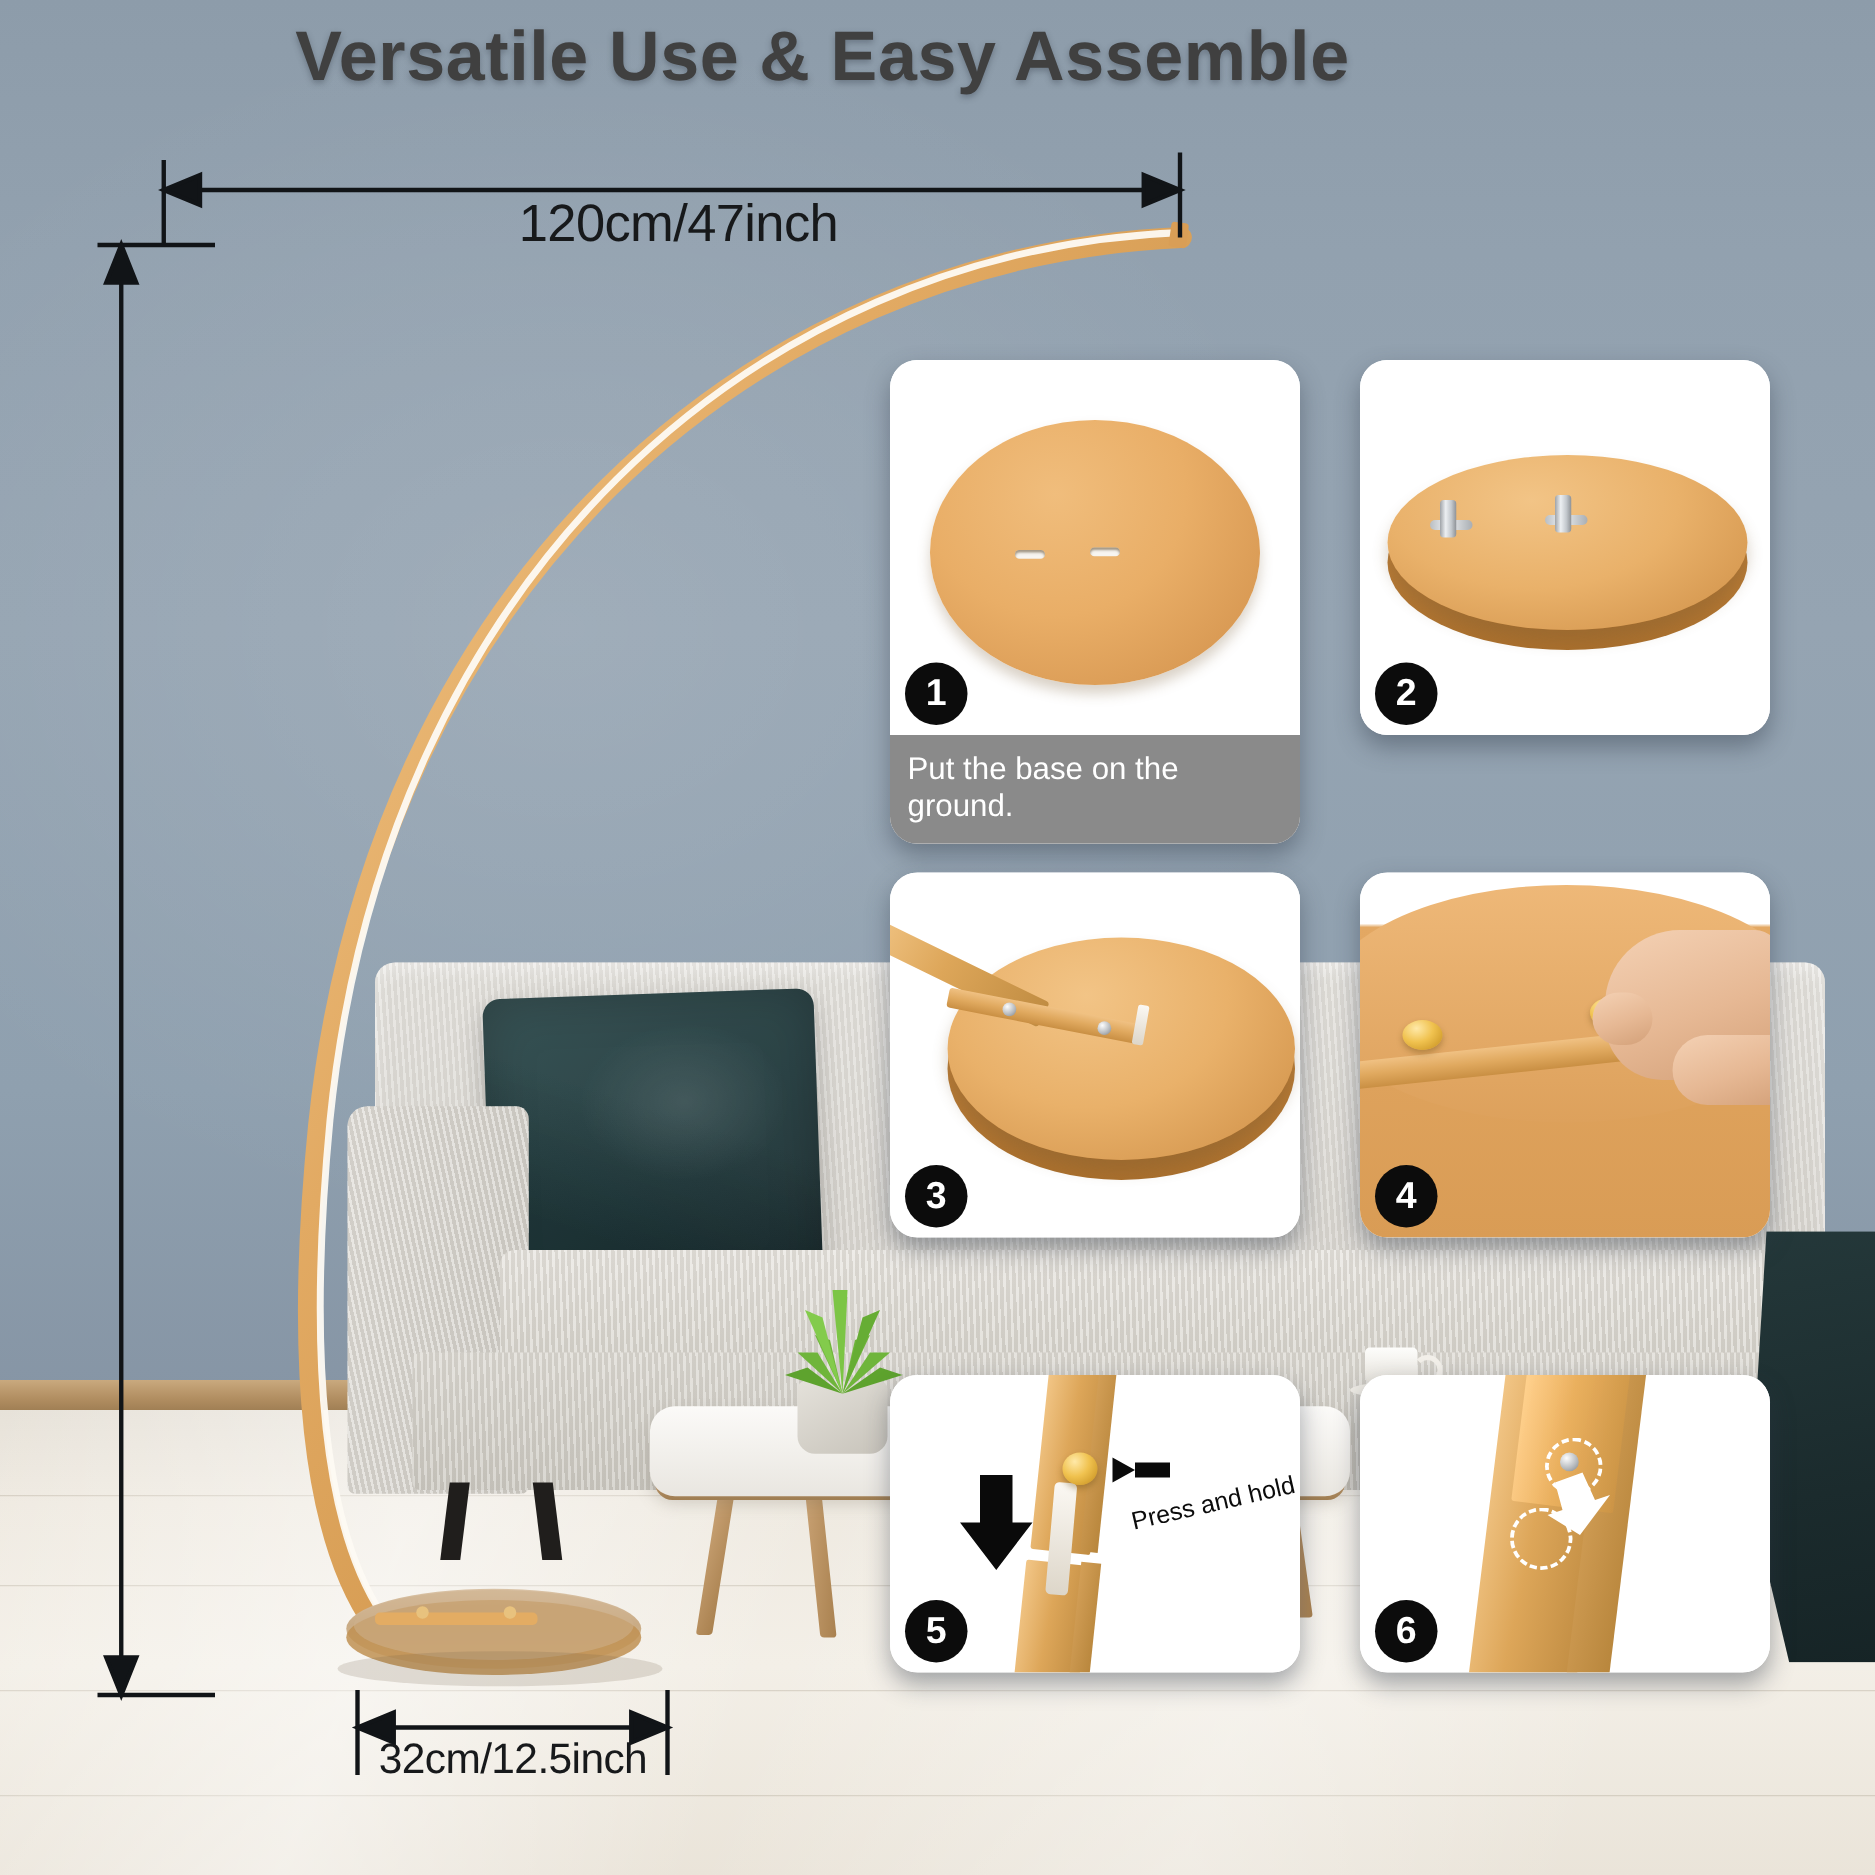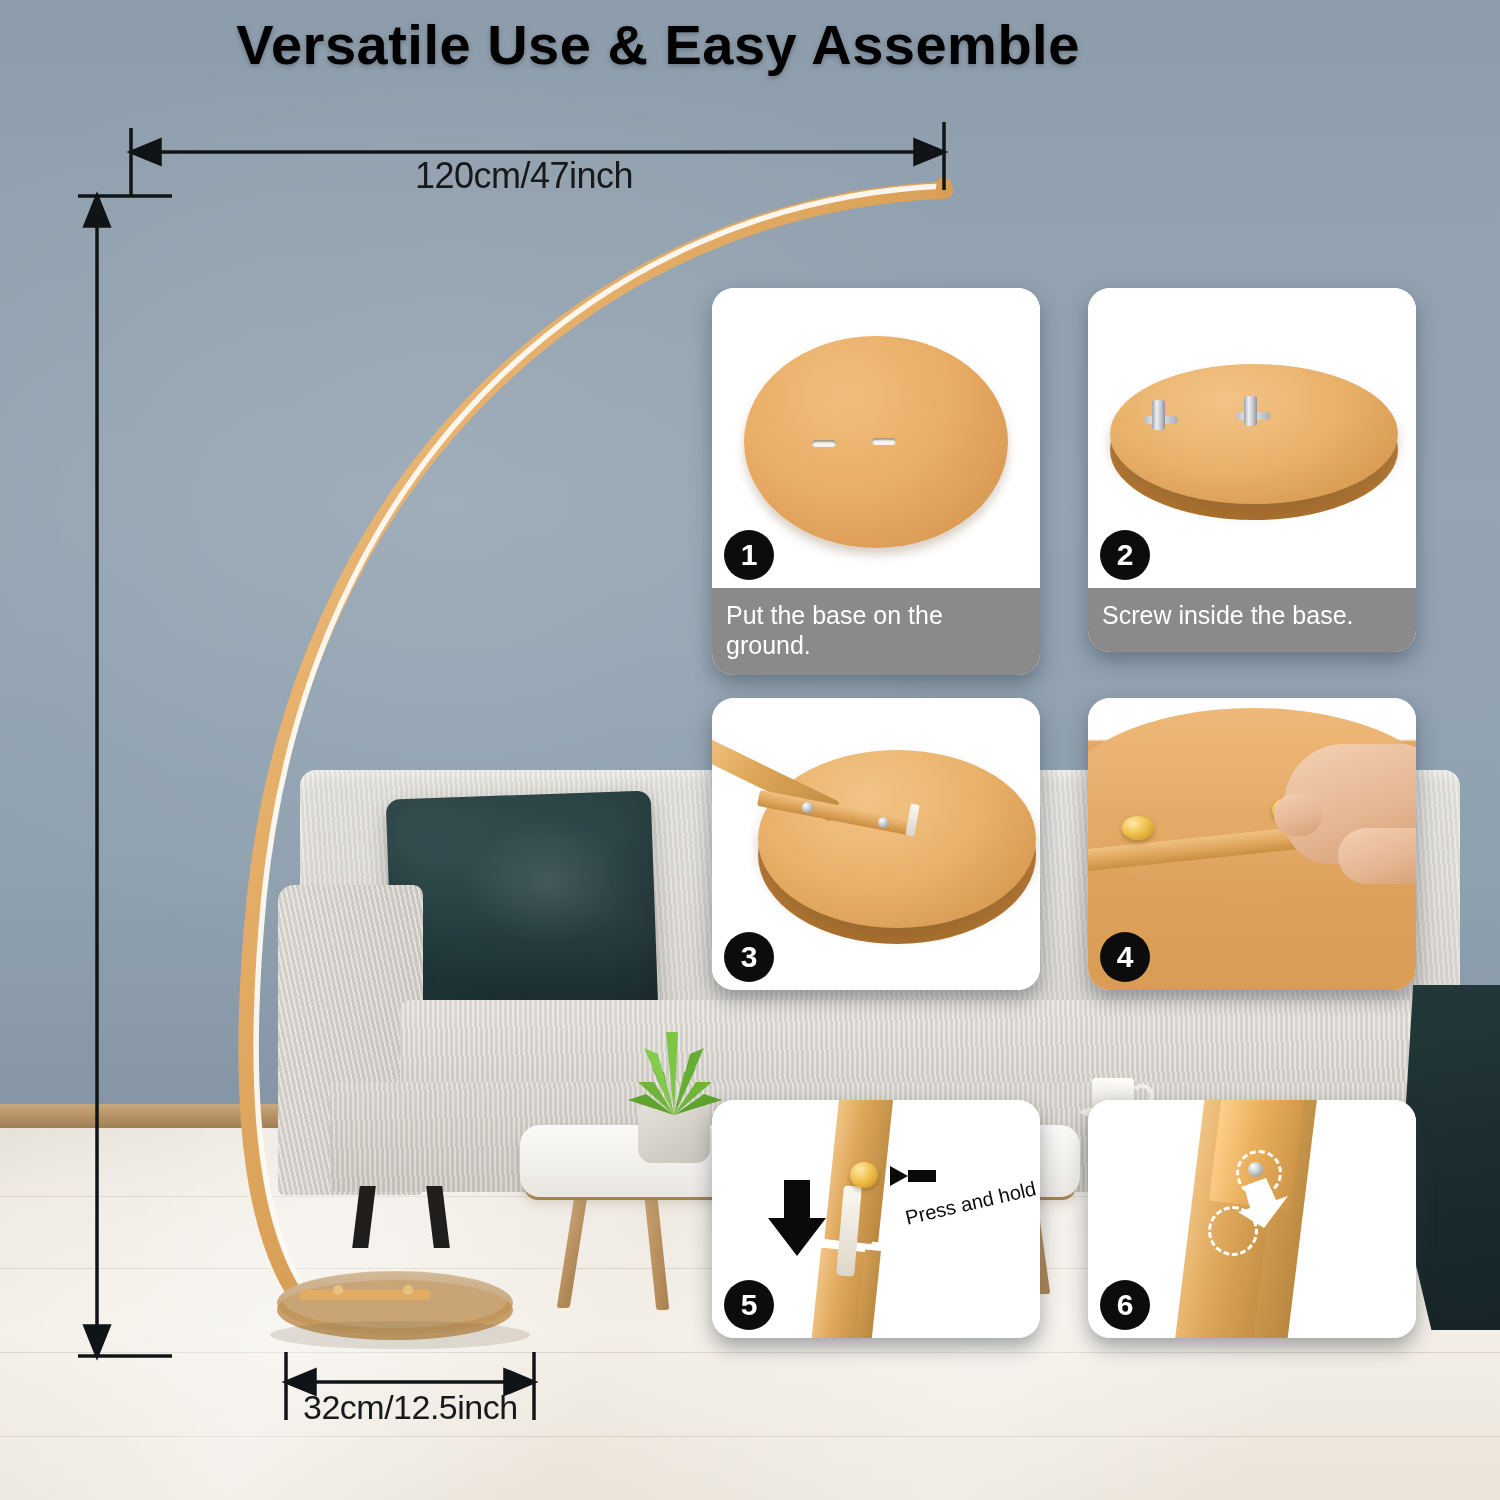--- a/index.html
+++ b/index.html
@@ -62,27 +62,27 @@
   .cup-handle{position:absolute;left:1130px;top:1084px;width:16px;height:16px;border:4px solid #f2efe9;border-radius:50%;border-left-color:transparent;}
   .saucer{position:absolute;left:1080px;top:1106px;width:66px;height:12px;border-radius:50%;background:#efece5;}
 
   
   .lamp-svg{position:absolute;left:0;top:0;width:1500px;height:1500px;}
 
   
   .dim-svg{position:absolute;left:0;top:0;width:1500px;height:1500px;}
   .dim-label{position:absolute;color:#17191b;font-family:"Liberation Sans",sans-serif;
         font-weight:400;letter-spacing:-.5px;white-space:nowrap;}
-  #dim-h-label{left:415px;top:155px;font-size:36px;}
+  #dim-h-label{left:415px;top:155px;font-size:42px;}
   #dim-v-label{left:14px;top:474px;font-size:34px;}
   #dim-b-label{left:303px;top:1388px;font-size:34px;}
 
   
   #title{position:absolute;left:0;top:12px;width:1316px;text-align:center;
-        font-family:"Liberation Sans",sans-serif;font-weight:bold;font-size:56px;color:#000000;
+        font-family:"Liberation Sans",sans-serif;font-weight:bold;font-size:56px;color:#404040;
         letter-spacing:.5px;text-shadow:0 2px 5px rgba(40,50,60,.35);}
 
   
   .card{position:absolute;width:328px;border-radius:22px;background:#ffffff;overflow:hidden;
         box-shadow:0 9px 20px rgba(45,55,68,.42);}
   .card-img{position:relative;width:100%;background:#fff;overflow:hidden;}
   .card-cap{background:#8a8a8a;color:#ffffff;font-size:25px;line-height:1.18;
         padding:13px 14px 15px 14px;font-family:"Liberation Sans",sans-serif;min-height:64px;box-sizing:border-box;}
   .card-cap.center{text-align:center;}
   .badge{position:absolute;left:12px;bottom:8px;width:50px;height:50px;border-radius:50%;background:#0c0c0c;
@@ -240,21 +240,20 @@
   <div class="card" style="left:1088px;top:288px;">
     <div class="card-img" style="height:300px">
       <div class="disc-tilt-edge" style="left:22px;top:92px;width:288px;height:140px;"></div>
       <div class="disc-tilt" style="left:22px;top:76px;width:288px;height:140px;"></div>
       <div class="screw-base" style="left:56px;top:128px;width:34px;"></div>
       <div class="screw-post" style="left:64px;top:112px;height:30px;"></div>
       <div class="screw-base" style="left:148px;top:124px;width:34px;"></div>
       <div class="screw-post" style="left:156px;top:108px;height:30px;"></div>
       <div class="badge">2</div>
     </div>
-    <div class="card-cap">Screw inside the base.</div>
   </div>
 
   <div class="card" style="left:712px;top:698px;">
     <div class="card-img" style="height:292px">
       <div class="disc-tilt-edge" style="left:46px;top:68px;width:278px;height:178px;"></div>
       <div class="disc-tilt" style="left:46px;top:52px;width:278px;height:178px;"></div>
       <div class="pole" style="left:-16px;top:34px;width:160px;height:22px;transform:rotate(26deg);transform-origin:left top;border-radius:3px"></div>
       <div class="lamp-bar" style="left:48px;top:92px;width:156px;height:16px;transform:rotate(11deg);transform-origin:left top;border-radius:3px"></div>
       <div class="bar-screw" style="left:90px;top:104px;"></div>
       <div class="bar-screw" style="left:166px;top:119px;"></div>

